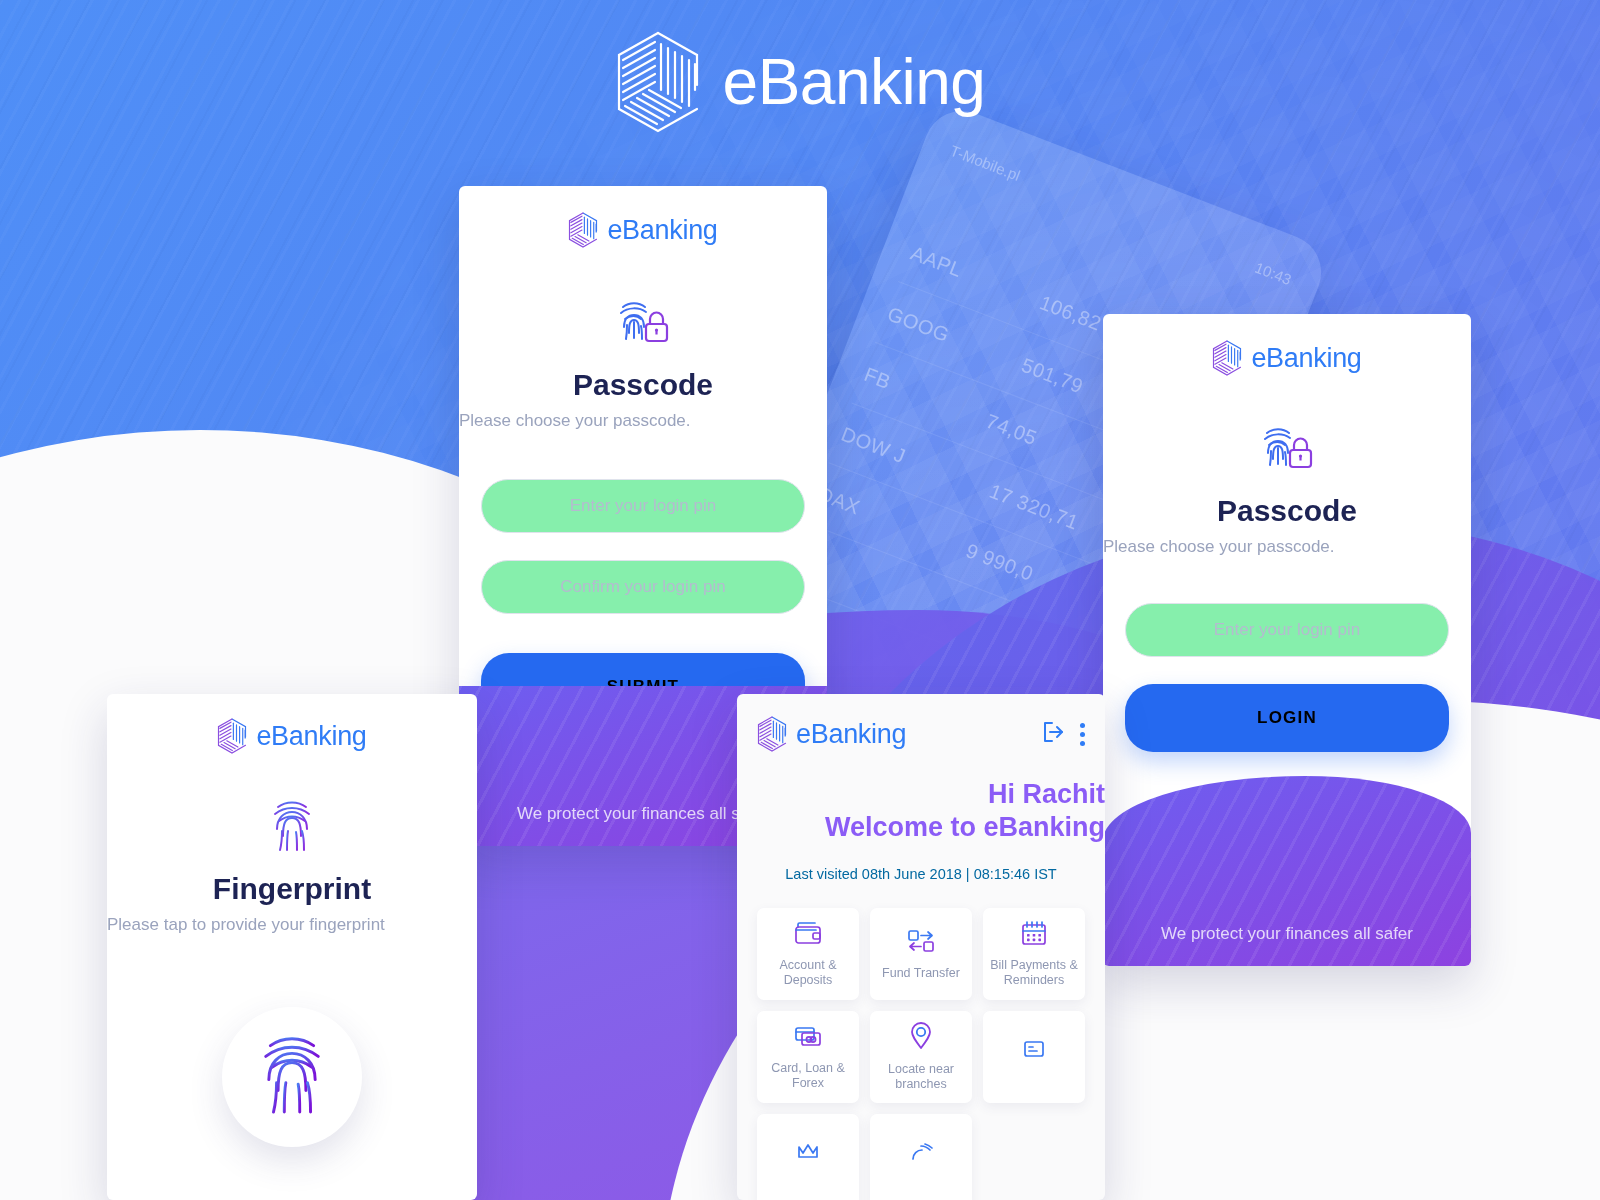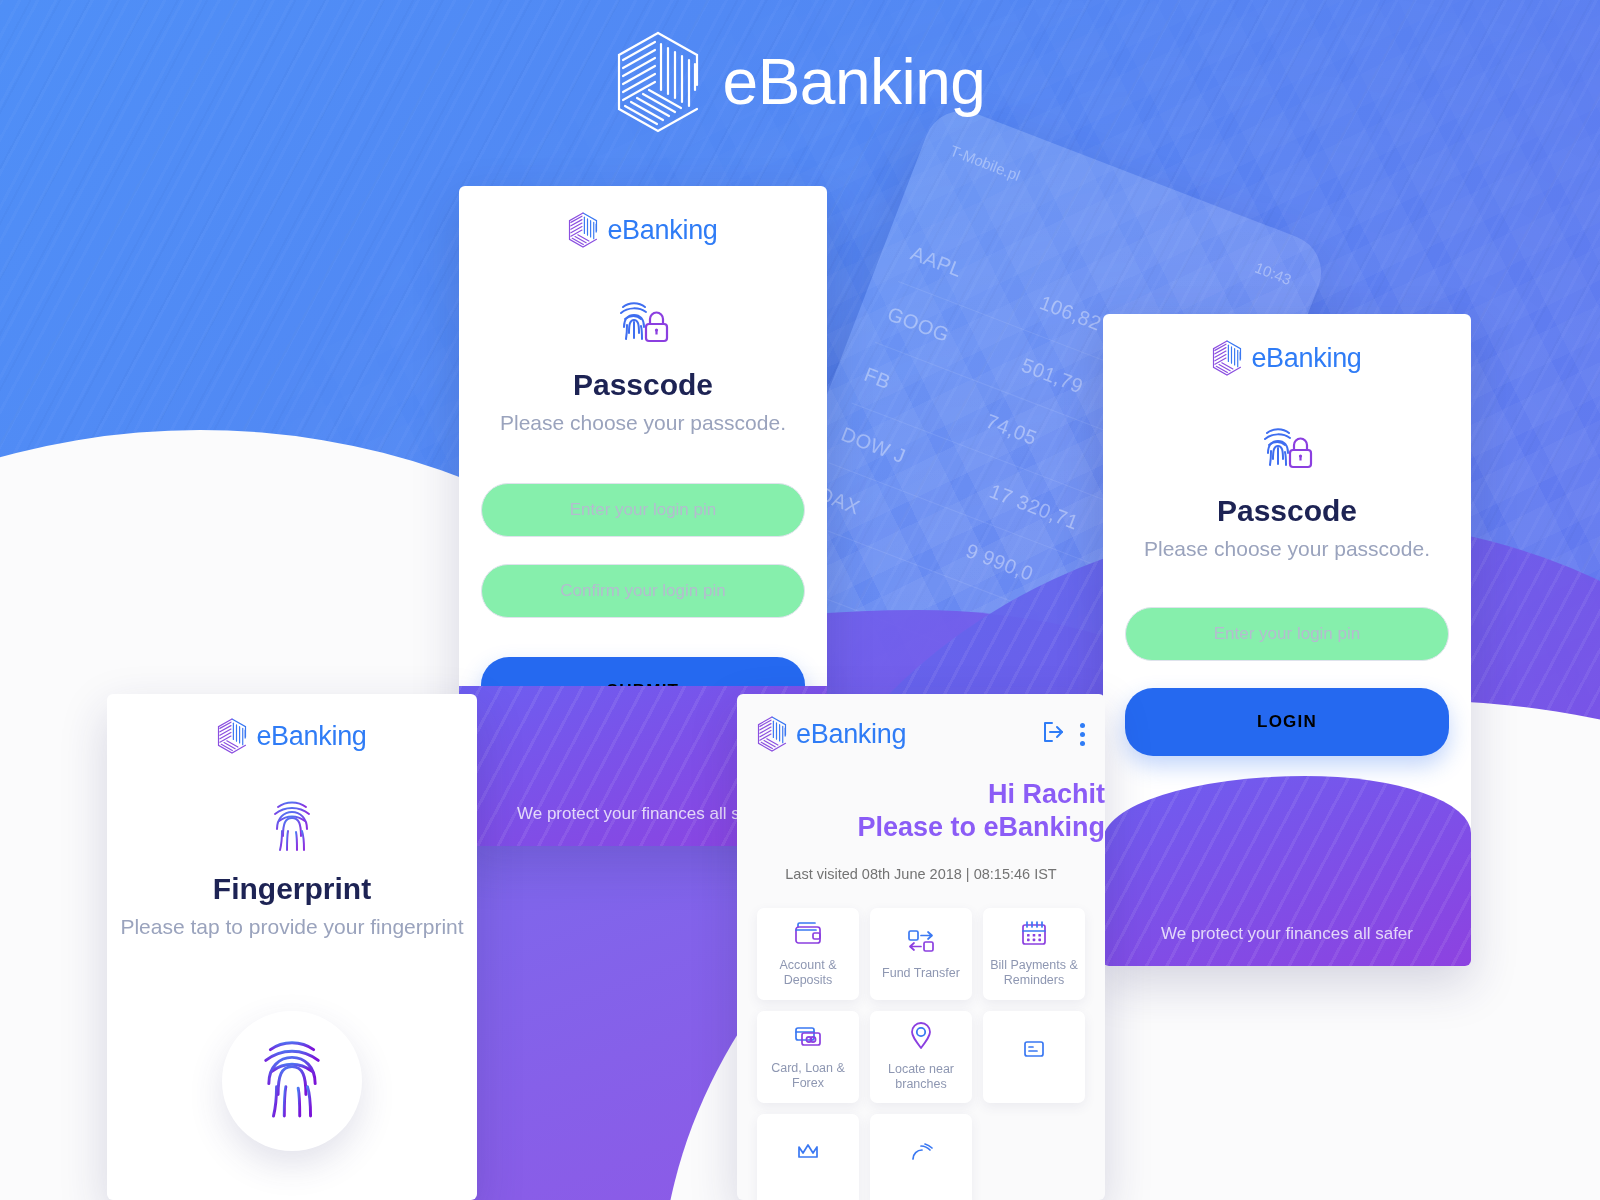--- a/index.html
+++ b/index.html
@@ -128,21 +128,21 @@
   .card-logo-row {
     display: flex; align-items: center; justify-content: center; gap: 9px;
   }
   .card-logo-row .wm {
     font-size: 27px; color: #2f7cf6; letter-spacing: -.3px;
   }
   .screen-title {
     font-size: 30px; font-weight: 700; color: #1d2354; text-align: center;
   }
   .screen-sub {
-    font-size: 21px; color: #9aa3bd; text-align: center;
+    font-size: 17px; color: #9aa3bd; text-align: left;
   }
 
   .pill-input {
     width: 100%; height: 54px;
     border: 1px solid #dfe3ec; border-radius: 28px;
     background: #86efac; outline: none;
     font-family: "Liberation Sans", sans-serif;
     font-size: 17px; color: #5c6480;
     text-align: center;
   }
@@ -195,21 +195,21 @@
   }
   .dash-actions { display: flex; align-items: center; gap: 14px; }
   .kebab { display: flex; flex-direction: column; gap: 4px; cursor: pointer; }
   .kebab i { width: 5px; height: 5px; border-radius: 50%; background: #2f7cf6; display:block; }
   .dash-greet {
     text-align: right; margin-top: 26px;
     font-size: 27px; font-weight: 700; color: #8b5cf6; line-height: 1.22;
   }
   .dash-visit {
     text-align: center; margin-top: 22px;
-    font-size: 14.5px; color: #737373;
+    font-size: 14.5px; color: #0369a1;
   }
   .tile-grid {
     display: grid; grid-template-columns: repeat(3, 1fr);
     gap: 11px; padding: 26px 20px 0 20px;
   }
   .tile {
     background: #fff; border-radius: 7px;
     box-shadow: 0 4px 12px rgba(60,60,120,.08);
     height: 92px;
     display: flex; flex-direction: column; align-items: center; justify-content: center;
@@ -564,21 +564,21 @@
         <span class="kebab">
             <i></i>
             <i></i>
             <i></i>
           </span>
       </div>
     </div>
 
     <div class="dash-greet">
       <div>Hi Rachit</div>
-      <div>Please to eBanking</div>
+      <div>Welcome to eBanking</div>
     </div>
 
     <div class="dash-visit">Last visited 08th June 2018 | 08:15:46 IST</div>
 
     <div class="tile-grid">
 
       <div class="tile">
         <span>
           <svg width="30" height="28" viewBox="0 0 30 28" fill="none" stroke-width="1.7" stroke-linecap="round" stroke-linejoin="round">
             <path d="M5 8V5.5A1.5 1.5 0 0 1 6.5 4H22" stroke="#3a78f2"></path>

